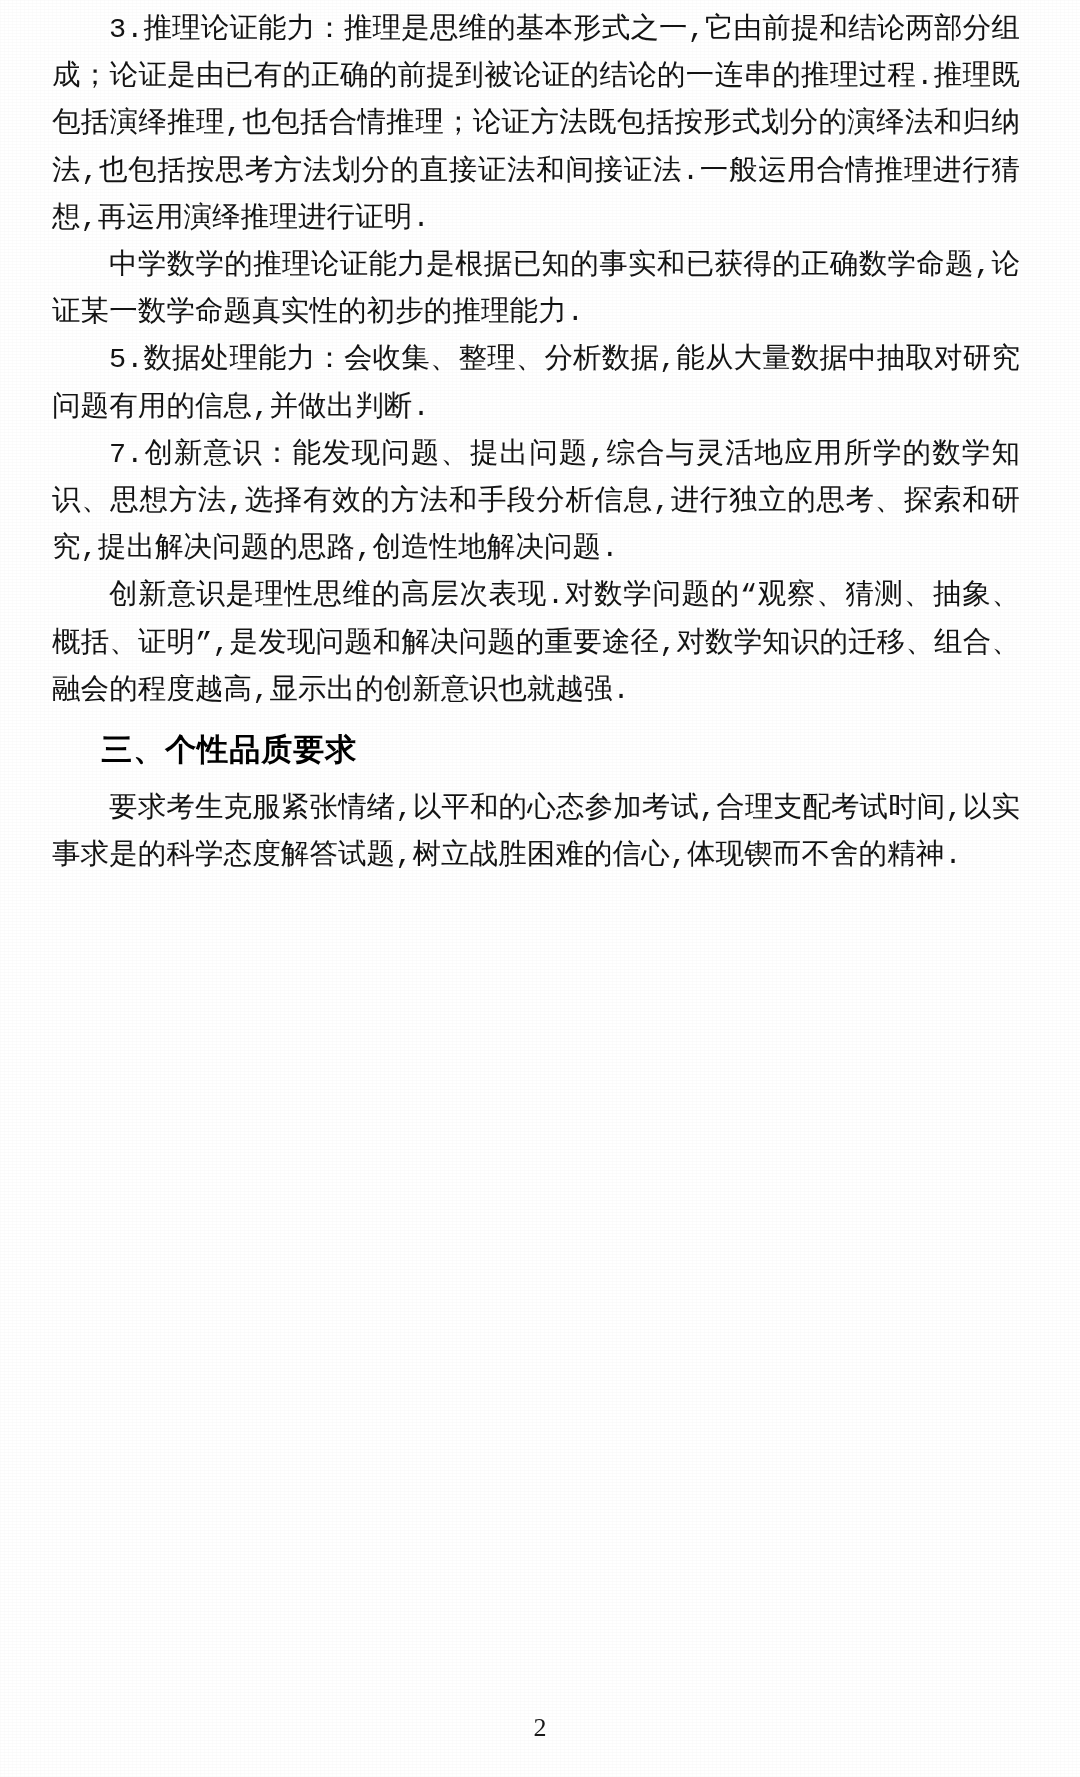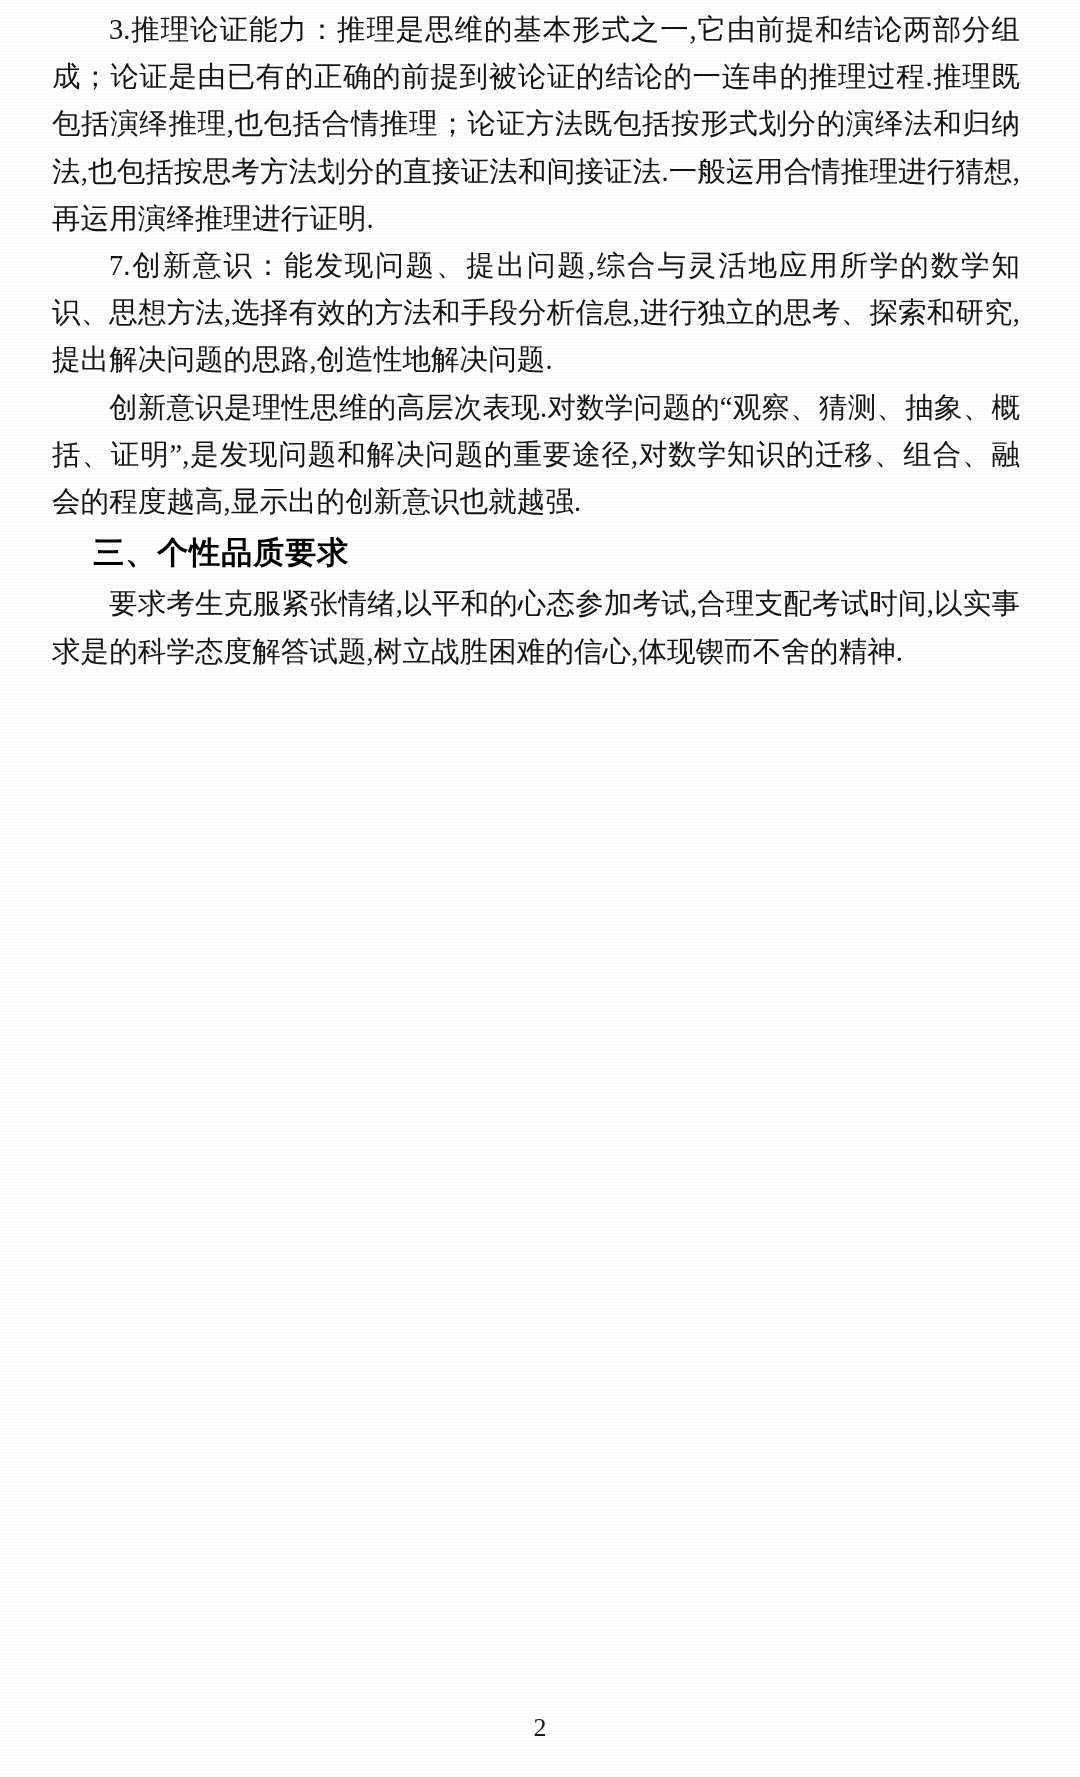--- a/index.html
+++ b/index.html
@@ -33,28 +33,29 @@
     margin: 0;
     padding: 0;
     font-size: 28.5px;
     line-height: 47.2px;
     text-align: justify;
     text-justify: inter-character;
     text-align-last: left;
     letter-spacing: 0.1px;
     word-break: break-all;
     color: #141414;
+    font-family: Liberation Mono, monospace;
     -webkit-font-smoothing: none;
   }
   p.para.indent {
     text-indent: 2em;
   }
   
   h2.section-heading {
-    margin: 4px;
+    margin: 12px;
     padding: 0;
     font-family: "Liberation Sans", "DejaVu Sans", sans-serif;
     font-size: 31px;
     line-height: 47.2px;
     font-weight: bold;
     text-indent: 1.2em;
     letter-spacing: 1px;
     color: #000000;
   }
   .page-number {
@@ -78,20 +79,22 @@
       repeating-linear-gradient(0deg, rgba(0,0,0,0.9) 0px, rgba(0,0,0,0) 1px, rgba(0,0,0,0) 3px),
       repeating-linear-gradient(90deg, rgba(0,0,0,0.7) 0px, rgba(0,0,0,0) 1px, rgba(0,0,0,0) 4px);
   }
 </style>
 </head>
 <body>
 
 <div class="page">
   <div class="content" id="doc-body">
       <p class="para indent">3.推理论证能力：推理是思维的基本形式之一,它由前提和结论两部分组成；论证是由已有的正确的前提到被论证的结论的一连串的推理过程.推理既包括演绎推理,也包括合情推理；论证方法既包括按形式划分的演绎法和归纳法,也包括按思考方法划分的直接证法和间接证法.一般运用合情推理进行猜想,再运用演绎推理进行证明.</p>
+      <p class="para indent">中学数学的推理论证能力是根据已知的事实和已获得的正确数学命题,论证某一数学命题真实性的初步的推理能力.</p>
+      <p class="para indent">5.数据处理能力：会收集、整理、分析数据,能从大量数据中抽取对研究问题有用的信息,并做出判断.</p>
       <p class="para indent">7.创新意识：能发现问题、提出问题,综合与灵活地应用所学的数学知识、思想方法,选择有效的方法和手段分析信息,进行独立的思考、探索和研究,提出解决问题的思路,创造性地解决问题.</p>
       <p class="para indent">创新意识是理性思维的高层次表现.对数学问题的“观察、猜测、抽象、概括、证明”,是发现问题和解决问题的重要途径,对数学知识的迁移、组合、融会的程度越高,显示出的创新意识也就越强.</p>
       <h2 class="section-heading">三、个性品质要求</h2>
       <p class="para indent">要求考生克服紧张情绪,以平和的心态参加考试,合理支配考试时间,以实事求是的科学态度解答试题,树立战胜困难的信心,体现锲而不舍的精神.</p>
     </div>
   <div class="page-number">2</div>
   <div class="scan-noise"></div>
 </div>
 
 </body></html>

